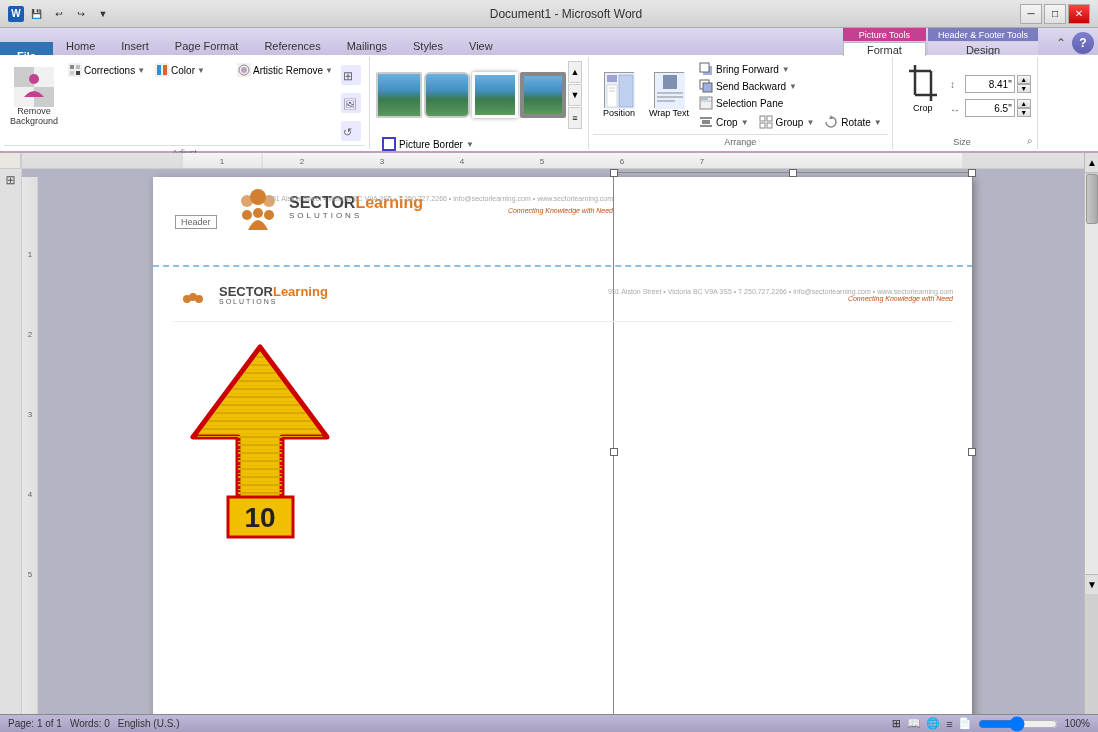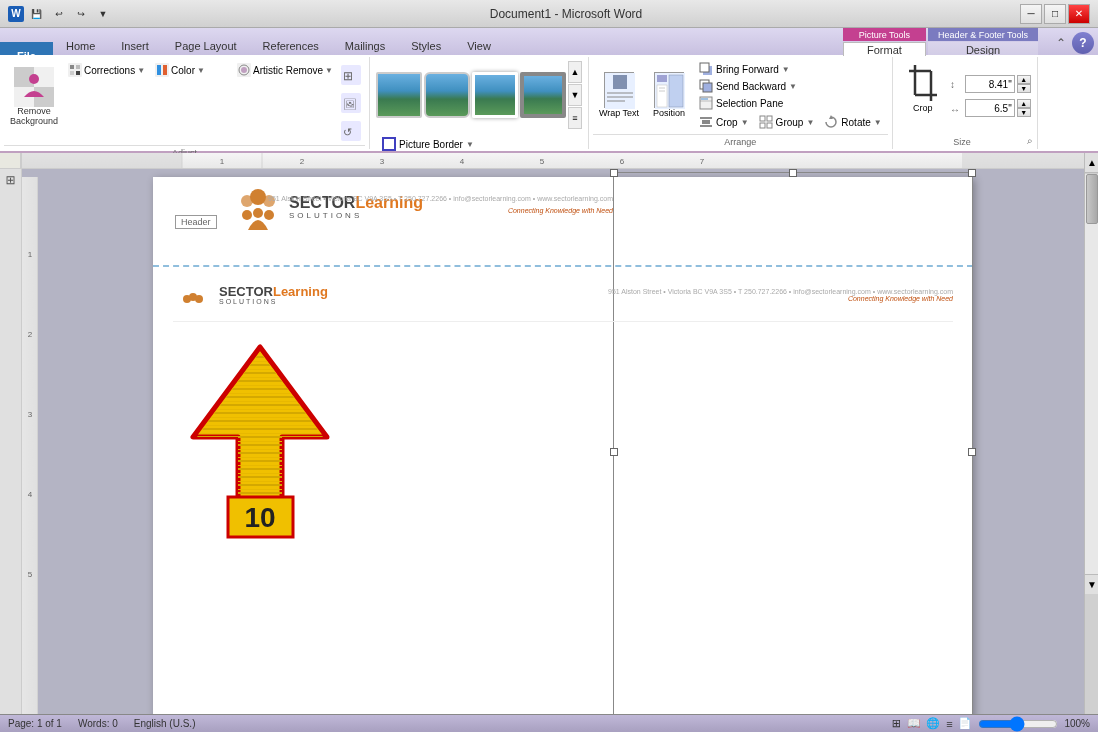--- a/index.html
+++ b/index.html
@@ -228,21 +228,21 @@
     
     .status-bar {
       height: 18px;
       background: linear-gradient(to bottom, #c0b8d8, #a8a0c0);
       border-top: 1px solid #888;
       display: flex;
       align-items: center;
       padding: 0 8px;
       font-size: 10px;
       color: #333;
-      gap: 16px;
+      gap: 8px;
     }
 
     
     .main-layout {
       display: flex;
       flex-direction: column;
       height: 732px;
     }
     .ribbon-area {
       position: relative;
@@ -333,21 +333,21 @@
   </div>
 
   <div class="ribbon-area">
 
     <div style="position:relative; height:27px; background: linear-gradient(to bottom, #ddd8f0, #c8c0e0);">
 
       <div style="display:flex; align-items:flex-end; height:100%;">
         <div class="ribbon-tab file-tab">File</div>
         <div class="ribbon-tab">Home</div>
         <div class="ribbon-tab">Insert</div>
-        <div class="ribbon-tab">Page Layout</div>
+        <div class="ribbon-tab">Page Format</div>
         <div class="ribbon-tab">References</div>
         <div class="ribbon-tab">Mailings</div>
         <div class="ribbon-tab">Styles</div>
         <div class="ribbon-tab">View</div>
       </div>
 
       <div style="position:absolute; right:60px; top:0; display:flex; gap:0; height:27px;">
 
         <div style="display:flex; flex-direction:column; margin-right:2px;">
           <div style="background:#c44090; color:white; text-align:center; font-size:9px; padding:1px 16px; height:13px; display:flex; align-items:center; justify-content:center;">Picture Tools</div>
@@ -477,43 +477,43 @@
             </div>
           </div>
         </div>
         <div class="ribbon-group-label">Picture Styles</div>
       </div>
 
       <div class="ribbon-group" style="min-width:200px;">
         <div class="ribbon-group-content">
 
           <div class="large-btn">
-            <div class="wrap-icon">
-              <svg width="30" height="36">
-                <rect width="30" height="36" fill="#e8f0ff"></rect>
-                <rect x="8" y="2" width="14" height="14" fill="#8090b0"></rect>
-                <line x1="2" y1="20" x2="28" y2="20" stroke="#888" stroke-width="1"></line>
-                <line x1="2" y1="24" x2="28" y2="24" stroke="#888" stroke-width="1"></line>
-                <line x1="2" y1="28" x2="20" y2="28" stroke="#888" stroke-width="1"></line>
-              </svg>
-            </div>
-            <span>Wrap Text</span>
-          </div>
-          <div class="large-btn">
             <div class="position-icon">
               <svg width="30" height="36">
                 <rect width="30" height="36" fill="#e8f0ff"></rect>
                 <rect x="2" y="2" width="10" height="7" fill="#8080c0" opacity="0.7"></rect>
                 <rect x="14" y="2" width="14" height="32" fill="#c0d0f0" stroke="#8090b0" stroke-width="0.5"></rect>
                 <rect x="2" y="12" width="10" height="22" fill="white" stroke="#bbb" stroke-width="0.5"></rect>
                 <line x1="4" y1="15" x2="10" y2="15" stroke="#ccc" stroke-width="1"></line>
                 <line x1="4" y1="18" x2="10" y2="18" stroke="#ccc" stroke-width="1"></line>
               </svg>
             </div>
             <span>Position</span>
+          </div>
+          <div class="large-btn">
+            <div class="wrap-icon">
+              <svg width="30" height="36">
+                <rect width="30" height="36" fill="#e8f0ff"></rect>
+                <rect x="8" y="2" width="14" height="14" fill="#8090b0"></rect>
+                <line x1="2" y1="20" x2="28" y2="20" stroke="#888" stroke-width="1"></line>
+                <line x1="2" y1="24" x2="28" y2="24" stroke="#888" stroke-width="1"></line>
+                <line x1="2" y1="28" x2="20" y2="28" stroke="#888" stroke-width="1"></line>
+              </svg>
+            </div>
+            <span>Wrap Text</span>
           </div>
 
           <div class="arrange-col">
             <div class="arrange-btn">
               <svg width="14" height="14">
                 <rect x="4" y="4" width="9" height="9" fill="#a0b0e0"></rect>
                 <rect x="1" y="1" width="9" height="9" fill="white" stroke="#666" stroke-width="1"></rect>
               </svg>
               <span>Bring Forward</span>
               <span class="dropdown-arrow">▼</span>

